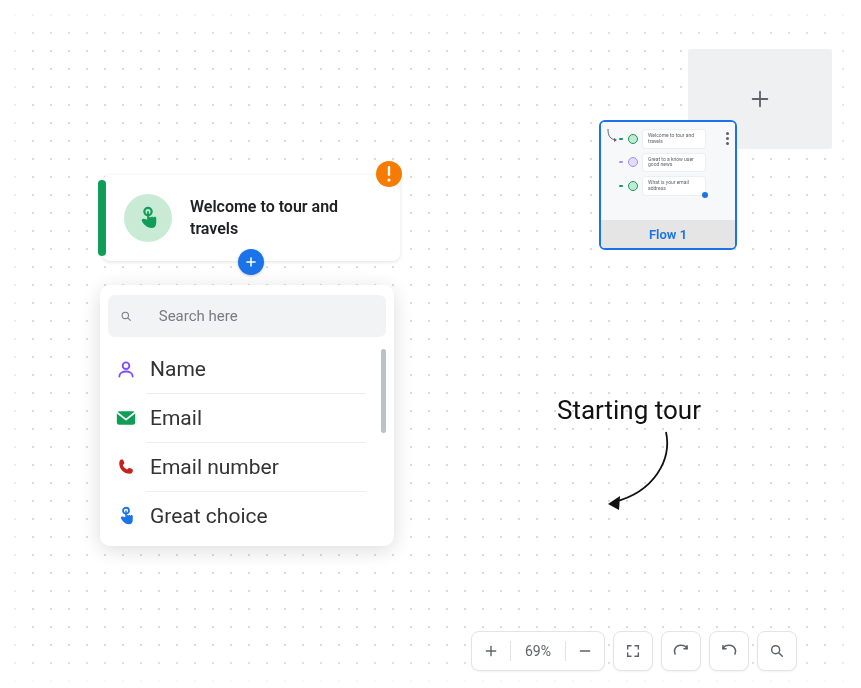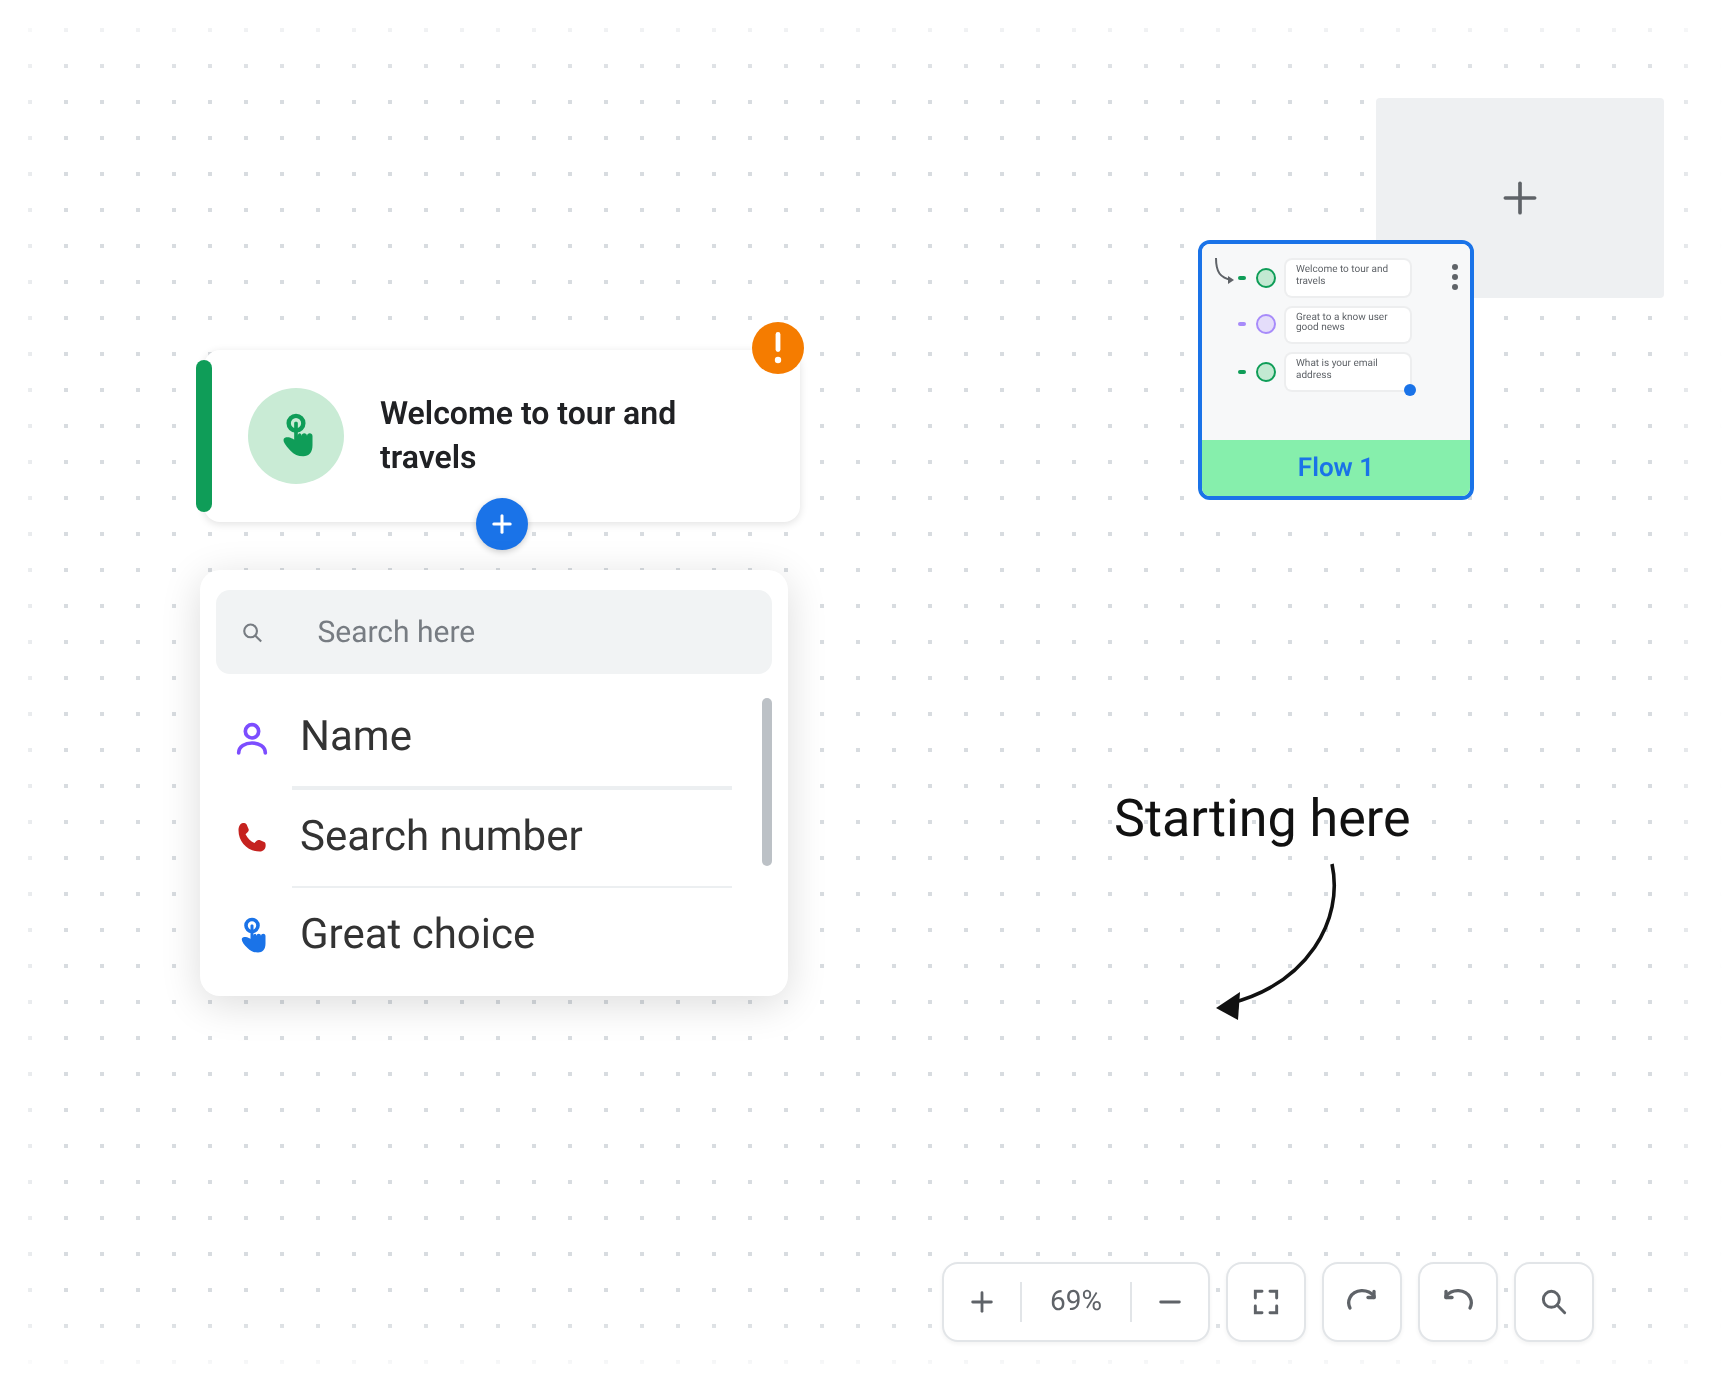--- a/index.html
+++ b/index.html
@@ -23,21 +23,21 @@
   }
   .add-page svg { width:22px; height:22px; stroke:#5f6368; }
 
   
   .flow-card {
     position:absolute; top:120px; left:599px; width:138px; height:130px;
     background:#fff; border:2px solid #1a73e8; border-radius:6px; overflow:hidden;
     display:flex; flex-direction:column;
   }
   .flow-preview { flex:1; background:#f7f8f9; position:relative; padding:8px 8px 4px 18px; }
-  .flow-label { height:28px; background:#86efac; color:#1a73e8; font-size:13px; font-weight:600; display:flex; align-items:center; justify-content:center; }
+  .flow-label { height:28px; background:#e5e5e5; color:#1a73e8; font-size:13px; font-weight:600; display:flex; align-items:center; justify-content:center; }
   .prow { display:flex; align-items:center; margin-bottom:6px; gap:5px; }
   .pline { height:2px; border-radius:1px; }
   .pl-green-s { width:4px; background:#0f9d58; }
   .pl-purple-s { width:4px; background:#a78bfa; }
   .pline.grow { flex:0 0 4px; }
   .pdot { width:10px; height:10px; border-radius:50%; }
   .pdot.green { background:#c3e9d2; border:1.5px solid #0f9d58; }
   .pdot.purple { background:#e4ddfa; border:1.5px solid #a78bfa; }
   .pbubble { background:#fff; border-radius:3px; padding:3px 5px; font-size:5px; line-height:1.15; color:#5f6368; width:62px; position:relative; box-shadow:0 0 0 1px rgba(0,0,0,0.04); }
   .pbubble.badge::after { content:""; position:absolute; right:-3px; bottom:-3px; width:6px; height:6px; border-radius:50%; background:#1a73e8; }
@@ -193,44 +193,53 @@
       <div class="opt clk">
         <span class="opt-icon">
           <svg width="20" height="20" viewBox="0 0 24 24" fill="none" stroke="#7c4dff" stroke-width="2.2" stroke-linecap="round">
               <circle cx="12" cy="8" r="4"></circle>
               <path d="M4 21c0-4 4-6 8-6s8 2 8 6"></path>
             </svg>
         </span>
         <span class="opt-label">Name</span>
       </div>
       <div class="opt-sep"></div>
+      <div class="opt clk">
+        <span class="opt-icon">
+          <svg width="20" height="16" viewBox="0 0 24 18">
+              <rect x="1" y="1" width="22" height="16" rx="3" fill="#0f9d58"></rect>
+              <path d="M2 3 L12 11 L22 3" stroke="#fff" stroke-width="2" fill="none" stroke-linecap="round" stroke-linejoin="round"></path>
+            </svg>
+        </span>
+        <span class="opt-label">Email</span>
+      </div>
       <div class="opt-sep"></div>
       <div class="opt clk">
         <span class="opt-icon">
           <svg width="18" height="18" viewBox="0 0 24 24" fill="#c5221f">
               <path d="M6 2c1 0 2 0 2.4 1l1.3 3c.3.8.1 1.4-.5 2l-1.5 1.5c1.3 2.6 3.3 4.6 5.9 5.9l1.5-1.5c.6-.6 1.2-.8 2-.5l3 1.3c1 .4 1 1.4 1 2.4 0 2-1.6 3.9-3.9 3.9C9.1 21 3 14.9 3 6.9 3 4.6 4 2 6 2z"></path>
             </svg>
         </span>
-        <span class="opt-label">Search number</span>
+        <span class="opt-label">Email number</span>
       </div>
       <div class="opt-sep"></div>
       <div class="opt clk">
         <span class="opt-icon">
           <svg width="18" height="20" viewBox="0 0 24 26" fill="none">
             <circle cx="12" cy="6" r="4" fill="none" stroke="#1a73e8" stroke-width="2.4"></circle>
             <path d="M11 6 v9 c0 0 -3 -2 -5 -1 c-2 1 0 4 3 7 c2 2 4 3 7 3 c3 0 5 -2 5 -6 v-5 c0 -2 -3 -2 -3 0 c0 -2 -3 -2 -3 0 c0 -2 -2 -2 -2 0 V6 c0 -1 -2 -1 -2 0 z" fill="#1a73e8"></path>
           </svg>
         </span>
         <span class="opt-label">Great choice</span>
       </div>
       <div class="scrollbar"></div>
     </div>
   </div>
 
-  <div class="annot">Starting here</div>
+  <div class="annot">Starting tour</div>
   <svg class="annot-arrow" width="80" height="90" viewBox="0 0 80 90" fill="none">
     <path d="M62 2 C68 30 50 62 10 72" stroke="#111" stroke-width="1.8" fill="none"></path>
     <path d="M4 74 L16 66 L15 80 Z" fill="#111"></path>
   </svg>
 
   <div class="toolbar">
     <div class="tb-group tb-zoom">
       <span class="tb-icon clk">
         <svg width="14" height="14" viewBox="0 0 24 24" stroke="#5f6368" stroke-width="2.4" stroke-linecap="round">
             <line x1="12" y1="4" x2="12" y2="20"></line>

